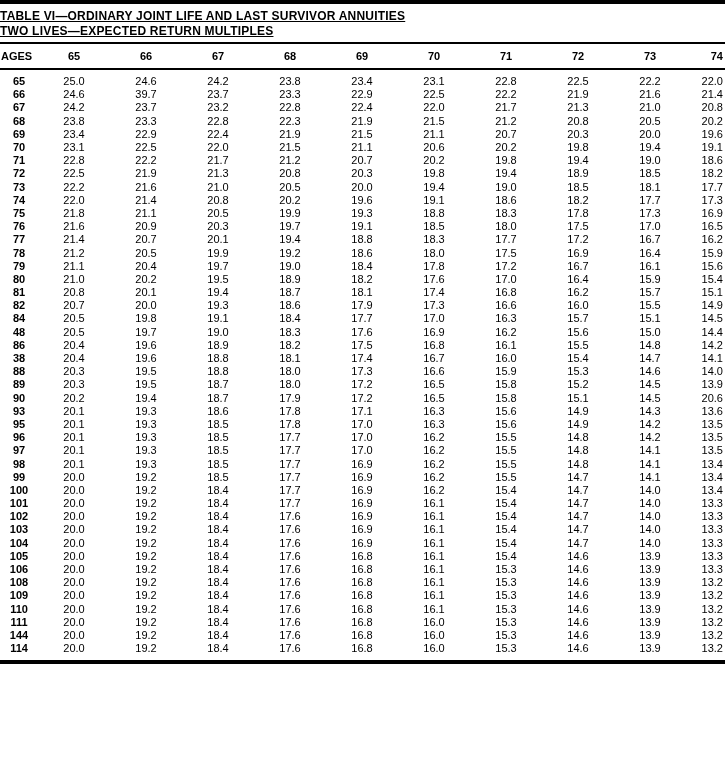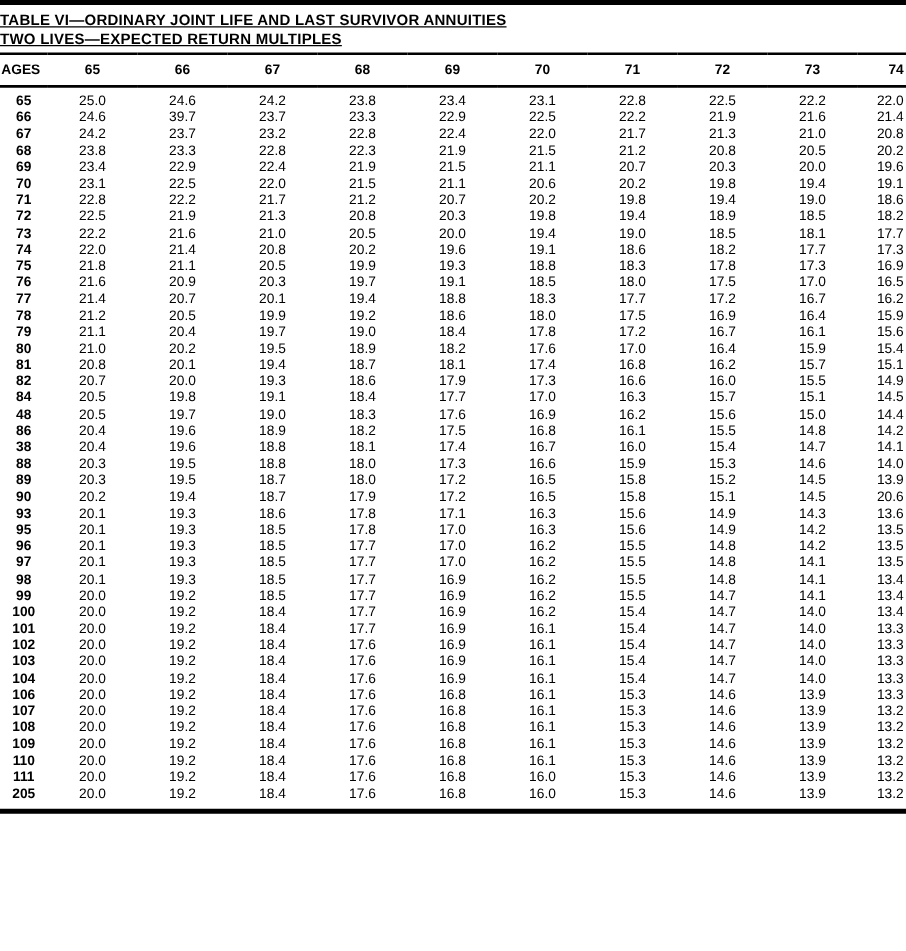--- a/index.html
+++ b/index.html
@@ -567,99 +567,112 @@
           <td>18.4</td>
           <td>17.6</td>
           <td>16.9</td>
           <td>16.1</td>
           <td>15.4</td>
           <td>14.7</td>
           <td>14.0</td>
           <td class="last">13.3</td>
         </tr>
         <tr>
+          <td class="age">105</td>
+          <td>20.0</td>
+          <td>19.2</td>
+          <td>18.4</td>
+          <td>17.6</td>
+          <td>16.8</td>
+          <td>16.1</td>
+          <td>15.4</td>
+          <td>14.6</td>
+          <td>13.9</td>
+          <td class="last">13.3</td>
+        </tr>
+        <tr>
           <td class="age">106</td>
           <td>20.0</td>
           <td>19.2</td>
           <td>18.4</td>
           <td>17.6</td>
           <td>16.8</td>
           <td>16.1</td>
           <td>15.3</td>
           <td>14.6</td>
           <td>13.9</td>
           <td class="last">13.3</td>
         </tr>
         <tr>
-          <td class="age">107</td>
+          <td class="age">108</td>
           <td>20.0</td>
           <td>19.2</td>
           <td>18.4</td>
           <td>17.6</td>
           <td>16.8</td>
           <td>16.1</td>
           <td>15.3</td>
           <td>14.6</td>
           <td>13.9</td>
           <td class="last">13.2</td>
         </tr>
         <tr>
-          <td class="age">108</td>
+          <td class="age">109</td>
           <td>20.0</td>
           <td>19.2</td>
           <td>18.4</td>
           <td>17.6</td>
           <td>16.8</td>
           <td>16.1</td>
           <td>15.3</td>
           <td>14.6</td>
           <td>13.9</td>
           <td class="last">13.2</td>
         </tr>
         <tr>
-          <td class="age">109</td>
+          <td class="age">110</td>
           <td>20.0</td>
           <td>19.2</td>
           <td>18.4</td>
           <td>17.6</td>
           <td>16.8</td>
           <td>16.1</td>
           <td>15.3</td>
           <td>14.6</td>
           <td>13.9</td>
           <td class="last">13.2</td>
         </tr>
         <tr>
-          <td class="age">110</td>
-          <td>20.0</td>
-          <td>19.2</td>
-          <td>18.4</td>
-          <td>17.6</td>
-          <td>16.8</td>
-          <td>16.1</td>
+          <td class="age">111</td>
+          <td>20.0</td>
+          <td>19.2</td>
+          <td>18.4</td>
+          <td>17.6</td>
+          <td>16.8</td>
+          <td>16.0</td>
           <td>15.3</td>
           <td>14.6</td>
           <td>13.9</td>
           <td class="last">13.2</td>
         </tr>
         <tr>
-          <td class="age">111</td>
+          <td class="age">144</td>
           <td>20.0</td>
           <td>19.2</td>
           <td>18.4</td>
           <td>17.6</td>
           <td>16.8</td>
           <td>16.0</td>
           <td>15.3</td>
           <td>14.6</td>
           <td>13.9</td>
           <td class="last">13.2</td>
         </tr>
         <tr>
-          <td class="age">205</td>
+          <td class="age">114</td>
           <td>20.0</td>
           <td>19.2</td>
           <td>18.4</td>
           <td>17.6</td>
           <td>16.8</td>
           <td>16.0</td>
           <td>15.3</td>
           <td>14.6</td>
           <td>13.9</td>
           <td class="last">13.2</td>

